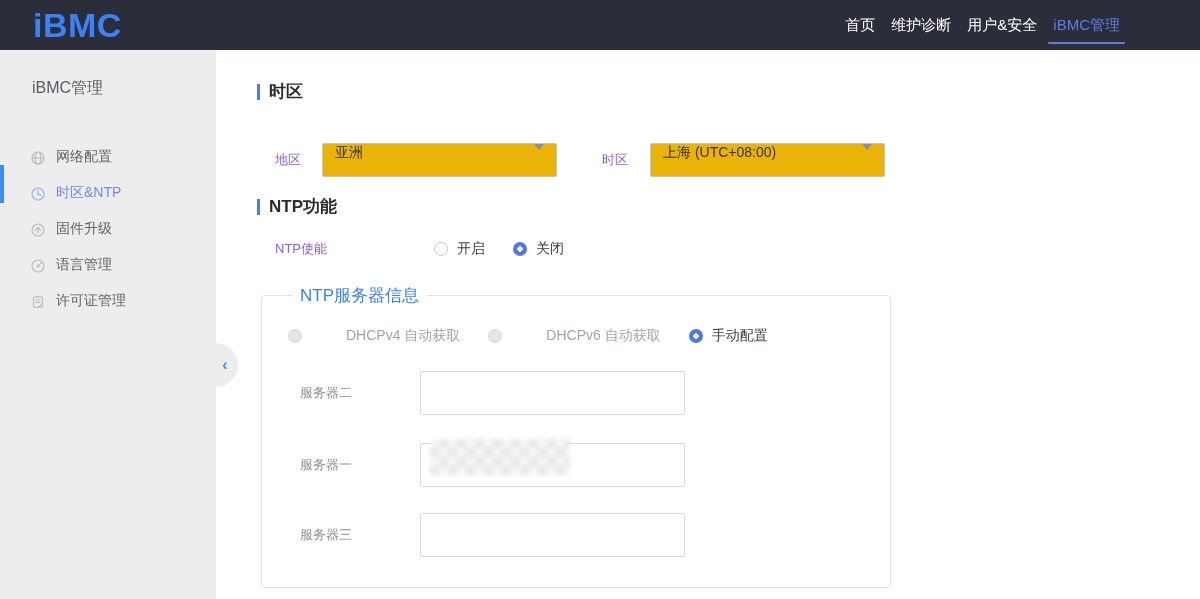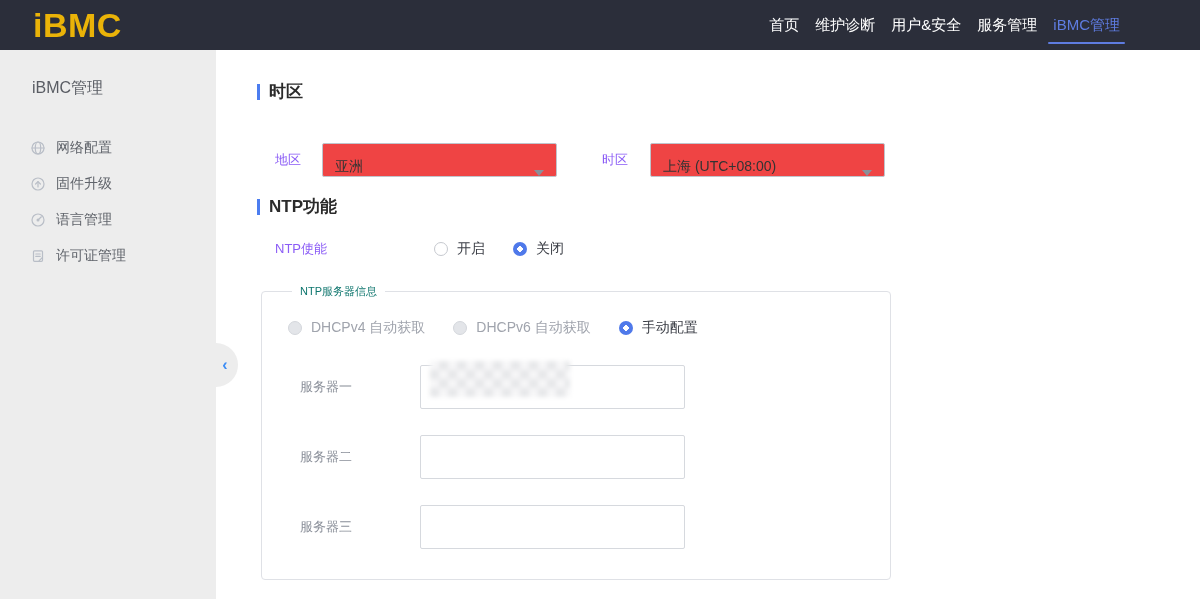--- a/index.html
+++ b/index.html
@@ -2,36 +2,36 @@
 <html><head>
 <meta charset="utf-8">
 <style>
   * { margin:0; padding:0; box-sizing:border-box; }
   html,body { width:1200px; height:599px; overflow:hidden; background:#fff;
     font-family:"Liberation Sans","DejaVu Sans",sans-serif; }
 
   
   .header { height:50px; background:#2b2e3a; display:flex; align-items:center;
     justify-content:space-between; padding:0 80px 0 33px; }
-  .logo { color:#eab308; font-size:34px; font-weight:700; letter-spacing:.5px; line-height:50px;text-align:right; }
+  .logo { color:#3b82f6; font-size:34px; font-weight:700; letter-spacing:.5px; line-height:50px;text-align:right; }
   .top-nav { display:flex; gap:16px; }
   .nav-item { color:#fff; font-size:15px; height:50px; line-height:50px;
     position:relative; cursor:pointer; white-space:nowrap; }
   .nav-item.active { color:#5e7ce0; }
   .nav-underline { position:absolute; left:-5px; right:-5px; bottom:6px; height:2px;
     background:#5e7ce0; border-radius:1px; }
 
   
   .layout { display:flex; height:549px; }
 
   
   .sidebar { width:216px; background:#ededed; position:relative; flex-shrink:0; }
   .sb-title { padding:28px 0 0 32px; font-size:16px; color:#595c63; }
   .sb-menu { list-style:none; margin-top:31px; }
-  .sb-item { height:36px; display:flex; align-items:center; padding-left:30px;
+  .sb-item { height:36px; display:flex; align-items:flex-end; padding-left:30px;
     gap:10px; font-size:14px; color:#60646b; cursor:pointer; position:relative; }
   .sb-item .icon svg { display:block; stroke:#b9bec7; fill:none; stroke-width:1.2;
     stroke-linecap:round; stroke-linejoin:round; }
   .sb-item.active { color:#6e8bee; }
   .sb-item.active .icon svg { stroke:#9ab1f5; }
   .active-bar { position:absolute; left:0; top:-1px; bottom:-1px; width:4px; background:#3d8df5; }
   .collapse-handle { position:absolute; left:216px; top:293px; width:22px; height:44px;
     background:#ededed; border-radius:0 22px 22px 0; display:flex; align-items:center;
     justify-content:center; cursor:pointer; }
   .chev { color:#3d8df5; font-size:16px; font-weight:bold; line-height:1; margin-left:-4px; }
@@ -40,43 +40,43 @@
   .main { flex:1; background:#fff; padding:30px 40px 0 41px; }
   .section-title { display:flex; align-items:center; gap:9px; }
   .section-title .bar { width:3px; height:16px; background:#4c7df0; }
   .section-title .txt { font-size:17px; font-weight:bold; color:#2b2b2b; }
 
   .tz-row { margin-top:40px; display:flex; align-items:center; padding-left:18px; }
   .form-label { font-size:13px; color:#8b5cf6; }
   .lbl-region { width:47px; }
   .lbl-tz { width:48px; margin-left:45px; }
   .select { width:235px; height:34px; border:1px solid #c0c4cc; border-radius:2px;
-    background:#ef4444; display:flex; align-items:flex-end; justify-content:space-between;
+    background:#eab308; display:flex; align-items:flex-start; justify-content:space-between;
     padding:0 12px; cursor:pointer; }
   .select-value { font-size:14px; color:#333; }
   .caret { width:0; height:0; border-left:5px solid transparent;
     border-right:5px solid transparent; border-top:6px solid #8a8f99; }
 
   .ntp-title { margin-top:18px; }
   .enable-row { margin-top:22px; display:flex; align-items:center; padding-left:18px; }
   .lbl-enable { width:159px; }
   .radio-group { display:flex; gap:28px; }
   .radio { display:flex; align-items:center; cursor:pointer;text-align:right; }
   .rb { width:14px; height:14px; border-radius:50%; border:1px solid #c6c9cf;
     background:#fff; margin-right:9px; flex-shrink:0; }
   .rb.checked { border:none;
     background:radial-gradient(circle at center,#ffffff 0 2.6px,#4f79ea 2.7px); }
   .rb.disabled { background:#e3e5e9; border-color:#d4d7dc; }
   .rb-label { font-size:14px; color:#3a3d45; }
-  .radio.disabled { cursor:default; }
+  .radio.disabled { cursor:default;gap:35px; }
   .radio.disabled .rb-label { color:#a0a4ad; }
 
   fieldset.server-group { margin-top:26px; margin-left:4px; width:630px;
     border:1px solid #dfe1e6; border-radius:4px; padding:0 0 30px 26px; }
-  fieldset.server-group legend { color:#0f766e; font-size:11px; padding:0 8px; margin-left:4px; }
+  fieldset.server-group legend { color:#3b82f6; font-size:17px; padding:0 8px; margin-left:4px; }
   .mode-row { margin-top:20px; display:flex; gap:28px; }
   .server-row { display:flex; align-items:center; margin-top:26px; }
   .server-row.first { margin-top:28px; }
   .server-label { width:132px; padding-left:12px; font-size:13px; color:#8a8f99; }
   .input-wrap { width:265px; height:44px; border:1px solid #d6d9de; border-radius:2px;
     background:#fff; position:relative; }
   .input-wrap input { width:100%; height:100%; border:none; outline:none;
     padding:0 10px; font-size:14px; color:#333; background:transparent;
     font-family:"Liberation Sans","DejaVu Sans",sans-serif; }
   .mosaic { position:absolute; left:9px; top:-5px; width:140px; height:36px;
@@ -88,21 +88,20 @@
 </style>
 </head>
 <body>
 
 <div class="header">
   <div class="logo">iBMC</div>
   <div class="top-nav">
     <div class="nav-item">首页</div>
     <div class="nav-item">维护诊断</div>
     <div class="nav-item">用户&amp;安全</div>
-    <div class="nav-item">服务管理</div>
     <div class="nav-item active">
       <span>iBMC管理</span>
       <div class="nav-underline"></div>
     </div>
   </div>
 </div>
 
 <div class="layout">
 
   <div class="sidebar">
@@ -113,20 +112,31 @@
         <span class="icon">
           <svg width="16" height="16" viewBox="0 0 16 16">
               <circle cx="8" cy="8" r="6"></circle>
               <ellipse cx="8" cy="8" rx="2.7" ry="6"></ellipse>
               <line x1="2" y1="8" x2="14" y2="8"></line>
             </svg>
         </span>
         <span class="sb-label">网络配置</span>
       </li>
 
+      <li class="sb-item active">
+        <span class="active-bar"></span>
+        <span class="icon">
+          <svg width="16" height="16" viewBox="0 0 16 16">
+              <circle cx="8" cy="8" r="6"></circle>
+              <line x1="8" y1="8" x2="8" y2="4.4"></line>
+              <line x1="8" y1="8" x2="10.8" y2="9.4"></line>
+            </svg>
+        </span>
+        <span class="sb-label">时区&amp;NTP</span>
+      </li>
 
       <li class="sb-item">
         <span class="icon">
           <svg width="16" height="16" viewBox="0 0 16 16">
               <circle cx="8" cy="8" r="6"></circle>
               <line x1="8" y1="11" x2="8" y2="5.6"></line>
               <polyline points="5.6,8 8,5.6 10.4,8"></polyline>
             </svg>
         </span>
         <span class="sb-label">固件升级</span>
@@ -213,36 +223,36 @@
         <label class="radio disabled">
           <span class="rb disabled"></span>
           <span class="rb-label">DHCPv6 自动获取</span>
         </label>
         <label class="radio">
           <span class="rb checked"></span>
           <span class="rb-label">手动配置</span>
         </label>
       </div>
 
+      <div class="server-row">
+        <span class="server-label">服务器二</span>
+        <div class="input-wrap">
+          <input type="text" value="" style="">
+        </div>
+      </div>
+
       <div class="server-row first">
         <span class="server-label">服务器一</span>
         <div class="input-wrap">
           <input type="text" value="" style="">
           <div class="mosaic"></div>
         </div>
       </div>
 
       <div class="server-row">
-        <span class="server-label">服务器二</span>
-        <div class="input-wrap">
-          <input type="text" value="" style="">
-        </div>
-      </div>
-
-      <div class="server-row">
         <span class="server-label">服务器三</span>
         <div class="input-wrap">
           <input type="text" value="" style="">
         </div>
       </div>
     </fieldset>
 
   </div>
 </div>
 

